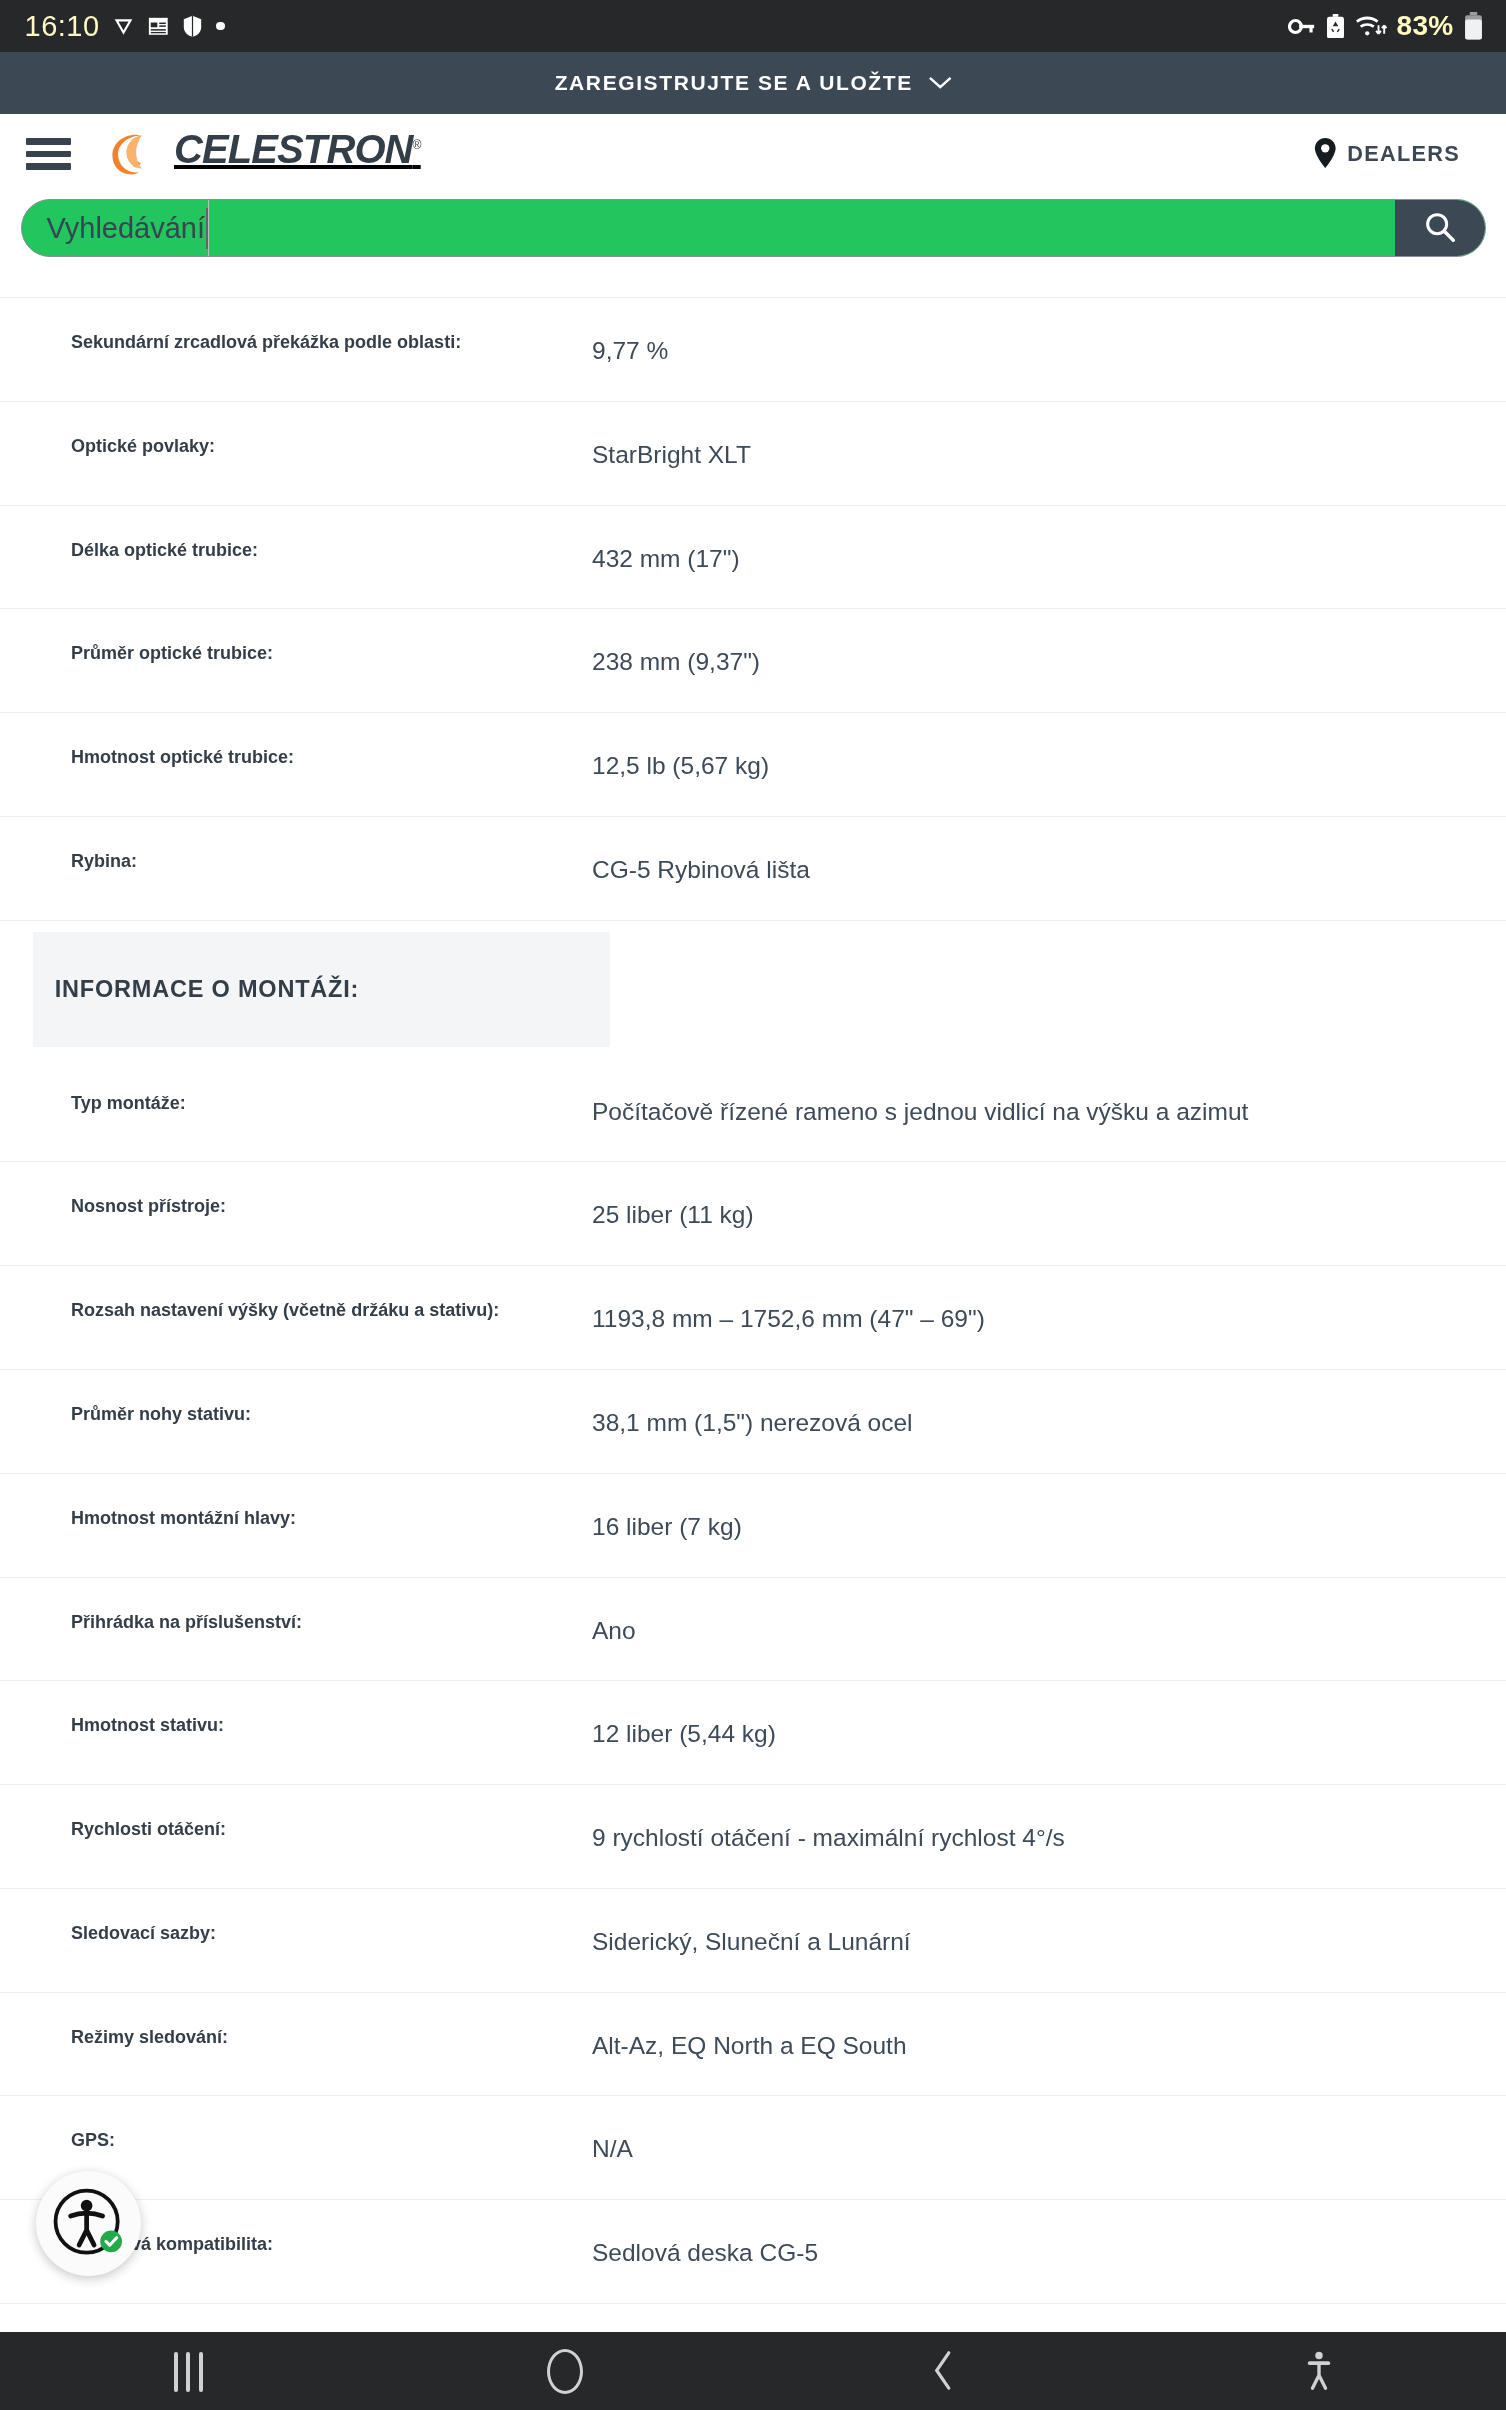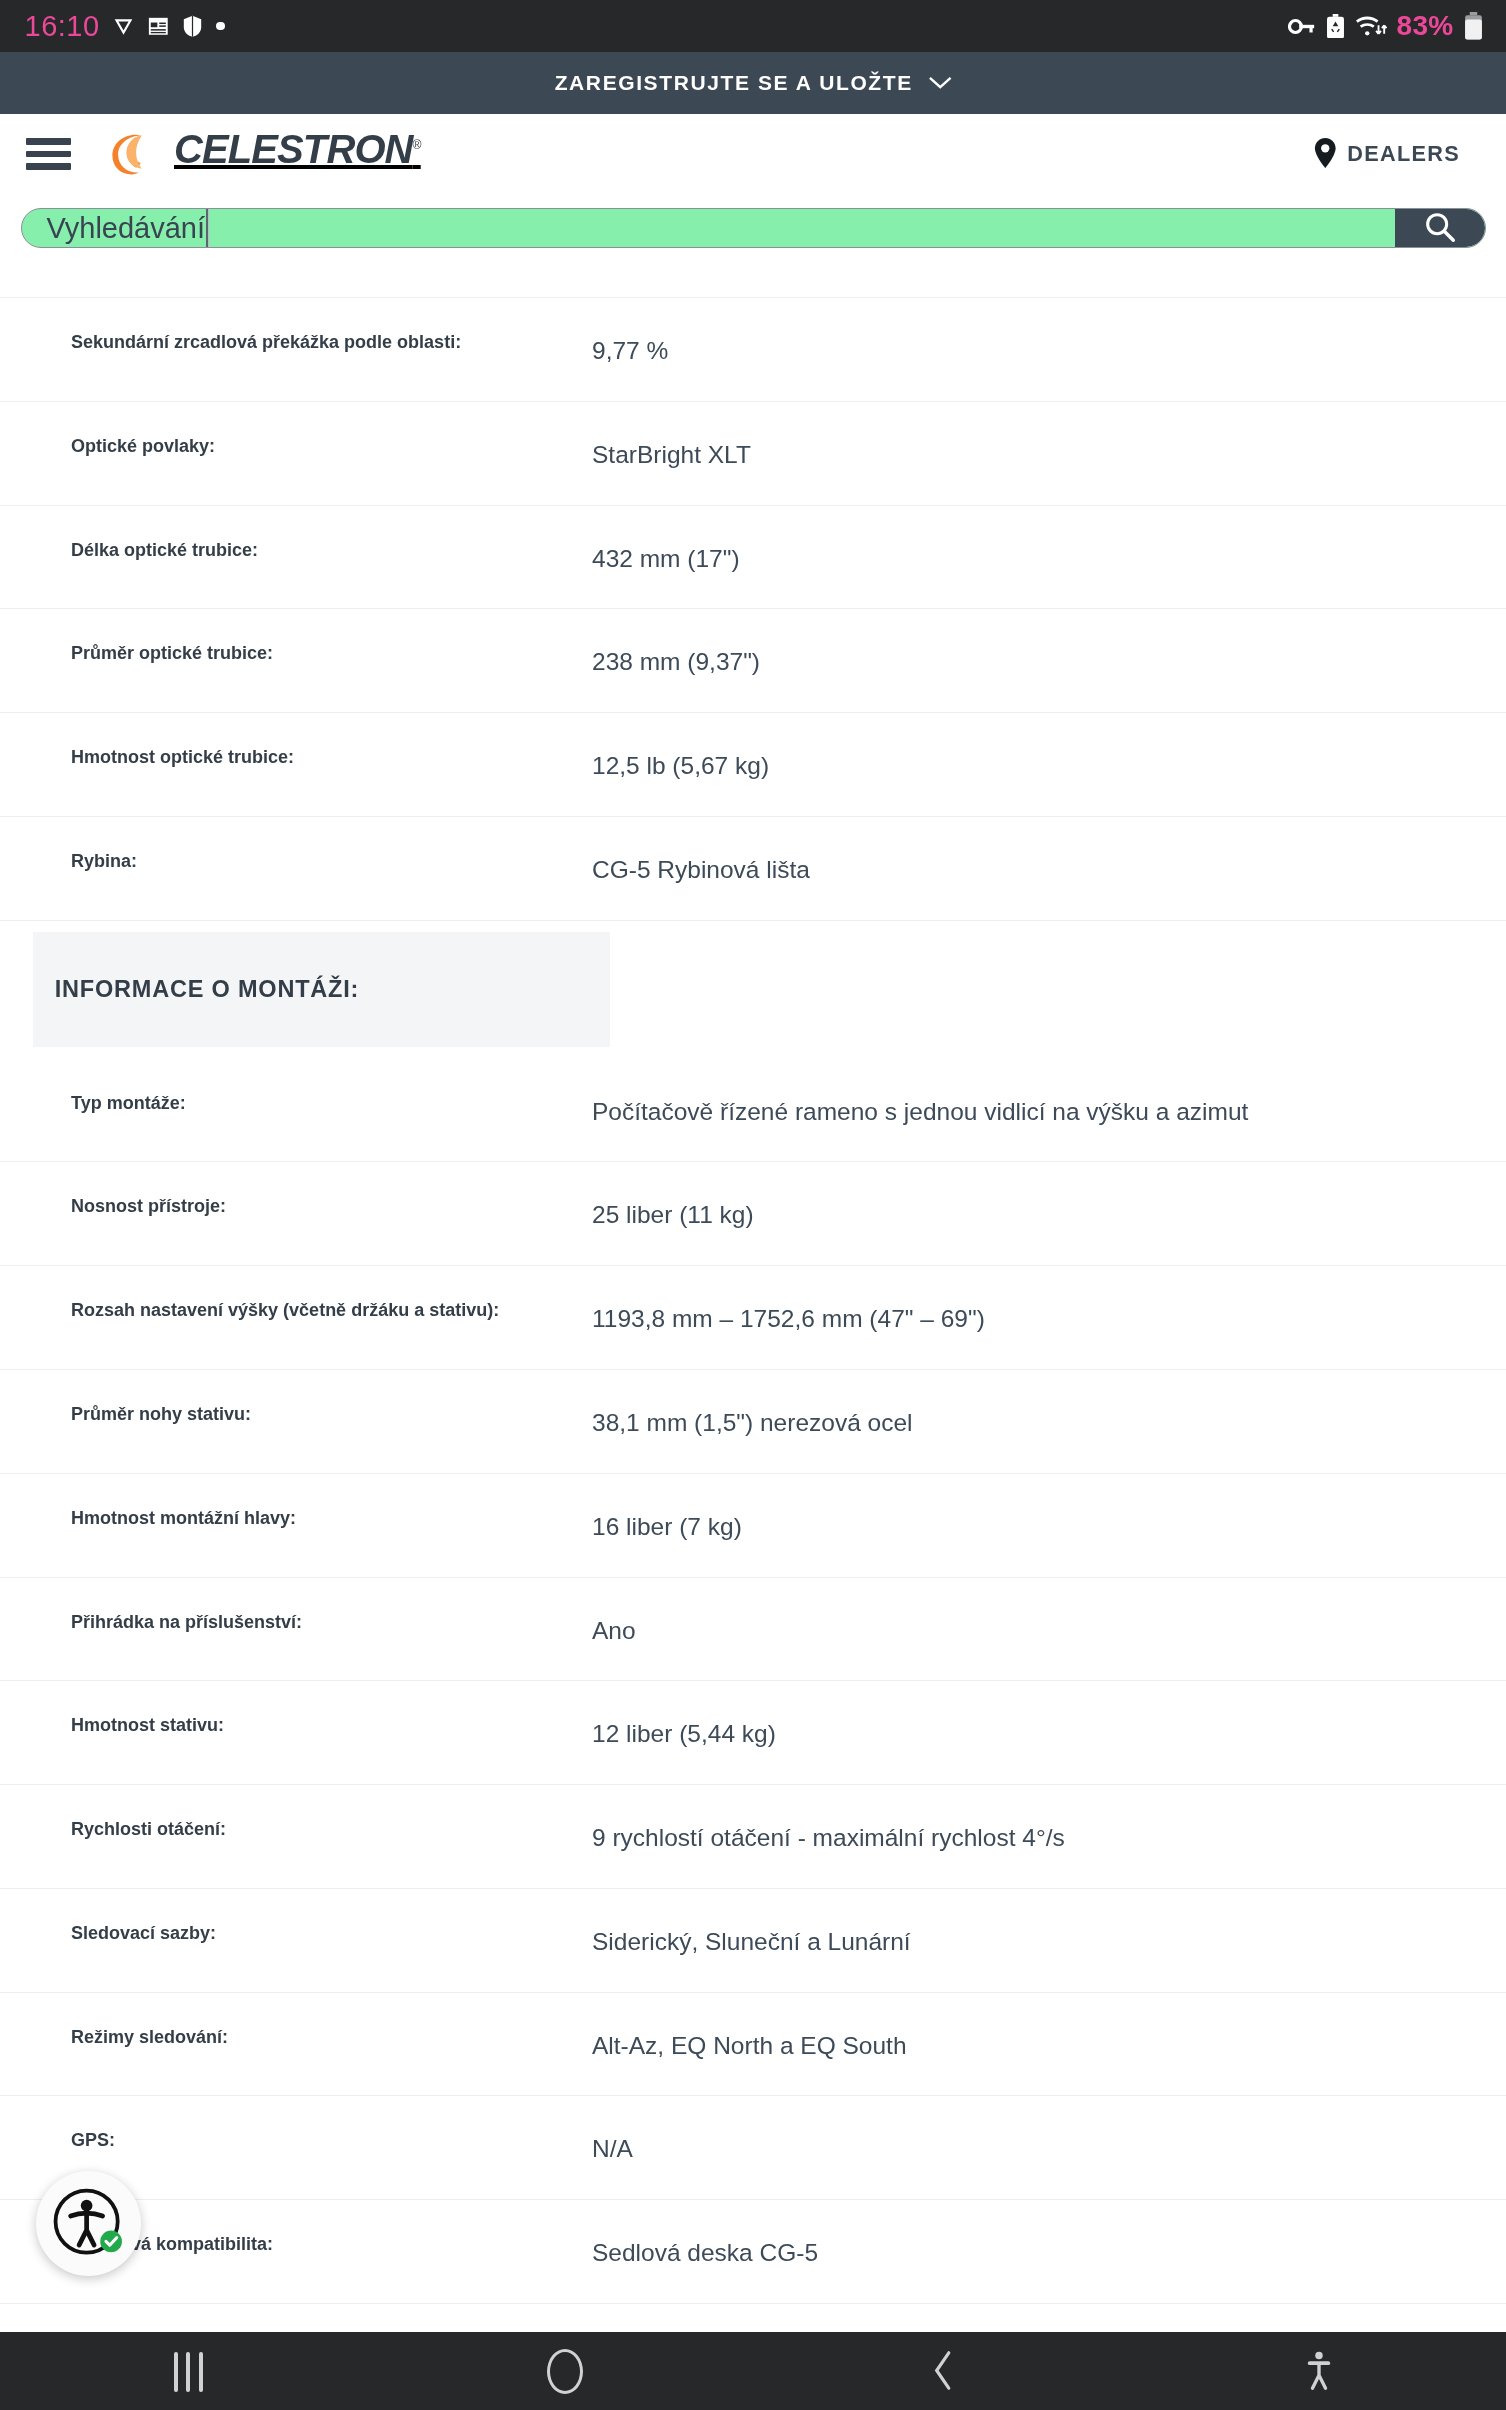--- a/index.html
+++ b/index.html
@@ -10,21 +10,21 @@
     overflow:hidden;
     position:relative;
   }
 
   
   .statusbar{
     height:52px;width:100%;
     background:#262829;
     display:flex;align-items:center;
     padding:0 24.5px;box-sizing:border-box;
-    color:#ec4899;
+    color:#fef9c3;
   }
   .sb-left{display:flex;align-items:center;gap:13px;}
   .sb-time{font-size:29px;font-weight:400;letter-spacing:0.5px;}
   .sb-right{margin-left:auto;display:flex;align-items:center;gap:10px;}
   .sb-pct{font-size:28px;font-weight:600;letter-spacing:0.3px;}
   .sb-ico{display:inline-flex;align-items:center;justify-content:center;}
   .sb-dot{width:8.5px;height:8.5px;border-radius:50%;background:#fff;display:inline-block;}
 
   
   .promo{
@@ -63,23 +63,23 @@
     font-size:21.7px;font-weight:700;color:#3c4854;letter-spacing:1.3px;
   }
 
   
   .searchwrap{
     width:100%;padding:0 21px 0 21px;box-sizing:border-box;
     height:68px;display:flex;align-items:center;
     background:#fff;
   }
   .searchbar{
-    display:flex;width:100%;height:40px;
+    display:flex;width:100%;height:58px;
     border:1.9px solid #8a9098;border-radius:32px;
-    background:#86efac;overflow:hidden;box-sizing:border-box;
+    background:#22c55e;overflow:hidden;box-sizing:border-box;
   }
   .search-ph{
     display:flex;align-items:center;
     padding:0 0 0 24.5px;
     font-size:29px;color:#394452;font-weight:400;
     white-space:nowrap;
   }
   .search-caret{
     width:1.9px;height:41px;background:#5c6570;margin-left:0.9px;align-self:center;
   }

